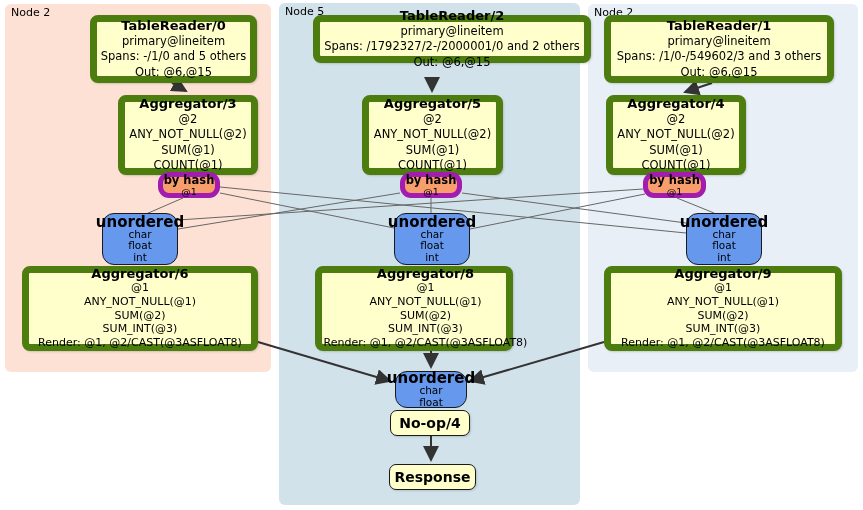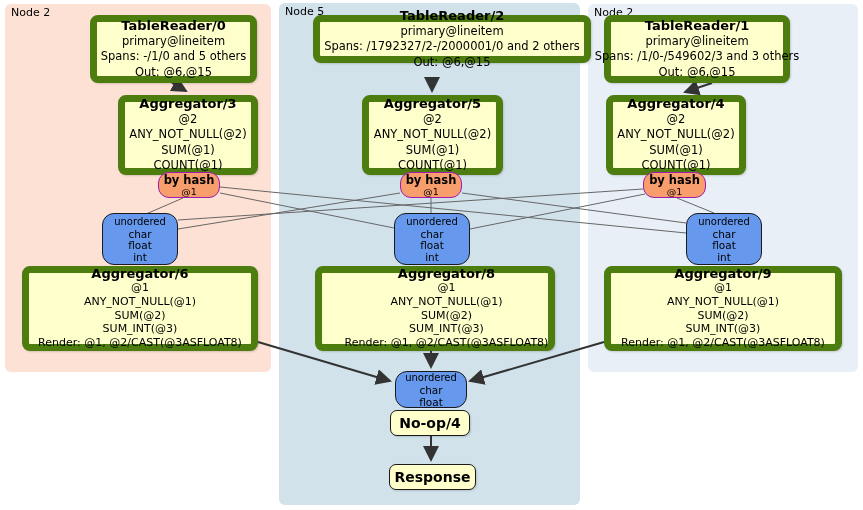--- a/index.html
+++ b/index.html
@@ -18,28 +18,28 @@
   }
   .proc {
     background:#ffffcc; border:7px solid #4d7c0f; border-radius:8px;
     padding:1px 3px; box-shadow:1px 1px 2px rgba(0,0,0,0.15);
   }
   .proc .title { font-weight:bold; font-size:13px; line-height:15.5px; white-space:nowrap; }
   .proc .line  { font-size:11.5px; line-height:15.5px; white-space:nowrap; }
   .proc.compact .title { line-height:14px; }
   .proc.compact .line  { font-size:11px; line-height:13.8px; }
   .router {
-    background:#f89e6d; border:1px solid #a21caf; border-radius:11px; z-index:3;text-align:center;
+    background:#f89e6d; border:5px solid #a21caf; border-radius:11px; z-index:3;text-align:center;
   }
   .router .title  { font-weight:bold; font-size:11.5px; line-height:13px; }
   .router .detail { font-size:9.5px; line-height:10px; }
   .sync {
     background:#6699ee; border:1px solid #1a1a1a; border-radius:12px; z-index:3;
   }
-  .sync .title { font-weight:normal; font-size:10px; line-height:14px; }
+  .sync .title { font-weight:bold; font-size:15px; line-height:14px; }
   .sync .item  { font-size:10.5px; line-height:11.5px; }
   .endbox {
     background:#ffffcc; border:1px solid #1a1a1a; border-radius:7px;
     font-weight:bold; font-size:14px; box-shadow:1px 1px 2px rgba(0,0,0,0.15);
   }
 </style>
 </head>
 <body>
 
 <div class="canvas">
@@ -128,30 +128,30 @@
   <div class="box router" style="left:400px;top:172px;width:62px;height:26px;">
     <div class="title">by hash</div>
     <div class="detail">@1</div>
   </div>
   <div class="box sync" style="left:394px;top:213px;width:76px;height:52px;">
     <div class="title">unordered</div>
     <div class="item">char</div>
     <div class="item">float</div>
     <div class="item">int</div>
   </div>
-  <div class="box proc compact" style="left:315px;top:266px;width:240px;height:85px;padding-left:26px;">
+  <div class="box proc compact" style="left:315px;top:266px;width:198px;height:85px;padding-left:26px;">
     <div class="title">Aggregator/8</div>
     <div class="line">@1</div>
     <div class="line">ANY_NOT_NULL(@1)</div>
     <div class="line">SUM(@2)</div>
     <div class="line">SUM_INT(@3)</div>
     <div class="line">Render: @1, @2/CAST(@3ASFLOAT8)</div>
   </div>
 
-  <div class="box proc" style="left:604px;top:15px;width:186px;height:68px;">
+  <div class="box proc" style="left:604px;top:15px;width:230px;height:68px;">
     <div class="title">TableReader/1</div>
     <div class="line">primary@lineitem</div>
     <div class="line">Spans: /1/0-/549602/3 and 3 others</div>
     <div class="line">Out: @6,@15</div>
   </div>
   <div class="box proc" style="left:606px;top:95px;width:140px;height:80px;">
     <div class="title">Aggregator/4</div>
     <div class="line">@2</div>
     <div class="line">ANY_NOT_NULL(@2)</div>
     <div class="line">SUM(@1)</div>

